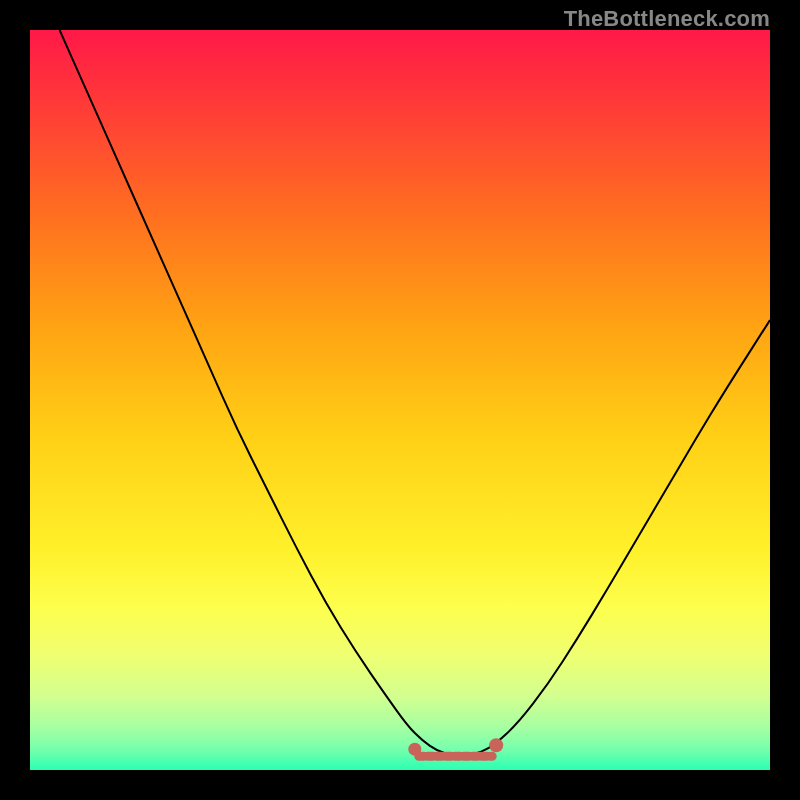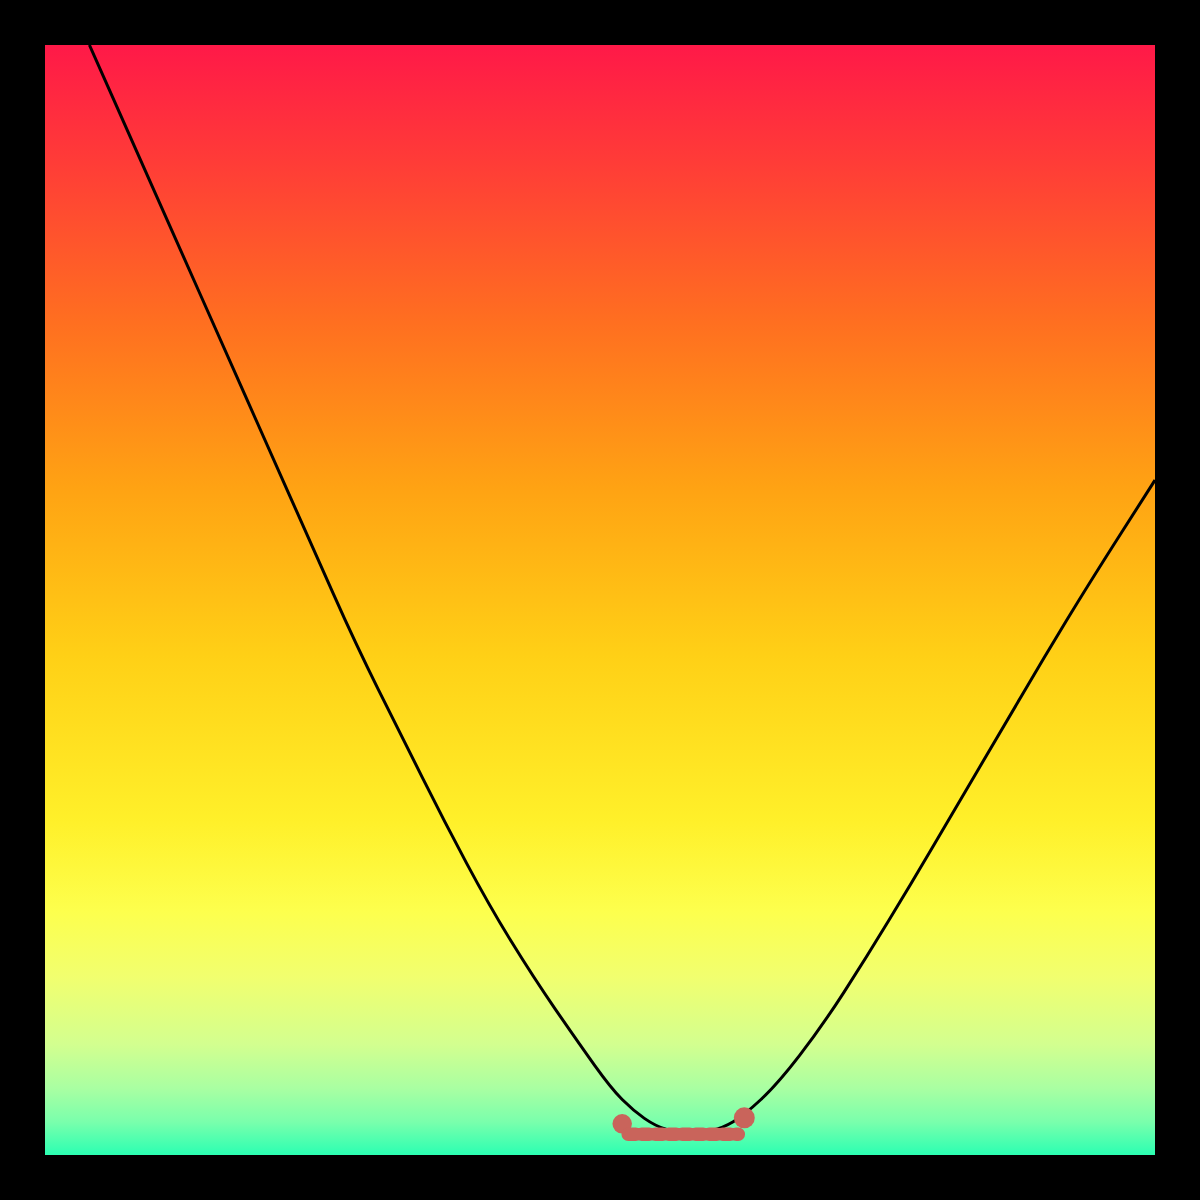--- a/index.html
+++ b/index.html
@@ -65,14 +65,15 @@
       <rect id="bg-rect" x="0" y="0" width="740" height="740" fill="url(#bg-grad)"></rect>
       <path id="curve" fill="none" stroke-width="2" d="M 29.6 0 Q 29.6 0 44.400000000000006 33.30000000000001 Q 59.2 66.60000000000002 74 99.90000000000003 Q 88.8 133.20000000000005 103.6 166.50000000000006 Q 118.4 199.80000000000007 133.2 233.10000000000002 Q 148 266.4 162.8 299.69999999999993 Q 177.6 332.99999999999994 192.4 366.29999999999995 Q 207.20000000000002 399.59999999999997 222 429.2 Q 236.8 458.8 251.6 488.4 Q 266.4 518 281.2 545.75 Q 296 573.5 310.8 597.55 Q 325.6 621.6 340.4 643.06 Q 355.2 664.52 366.3 680.06 Q 377.40000000000003 695.6 384.80000000000007 703 Q 392.20000000000005 710.4 399.6 715.5799999999999 Q 407.00000000000006 720.76 414.4 722.98 Q 421.79999999999995 725.2 429.19999999999993 725.2 Q 436.59999999999997 725.2 444 723.72 Q 451.4 722.24 458.79999999999995 717.8 Q 466.2 713.36 477.3 703 Q 488.40000000000003 692.64 503.20000000000005 673.4 Q 518 654.16 532.8 631.22 Q 547.6 608.28 562.4000000000001 583.86 Q 577.2 559.44 592 534.28 Q 606.8 509.12 621.5999999999999 483.96000000000004 Q 636.4 458.8 651.2 433.64 Q 666 408.48 680.8 384.06 Q 695.5999999999999 359.64 717.8 324.86 L 740 290.08" stroke="#000000"></path>
       <g id="markers">
           <circle cx="384.8" cy="719.2" r="6.5" fill="#c9645b"></circle>
           <circle cx="466.2" cy="715.2" r="7" fill="#c9645b"></circle>
           <line x1="388.8" y1="726.2" x2="462.2" y2="726.2" stroke="#c9645b" stroke-width="9" stroke-linecap="round" stroke-dasharray="5 4"></line>
         </g>
     </svg>
   </div>
 
+  <div class="watermark">TheBottleneck.com</div>
 
 </div>
 
 </body></html>

